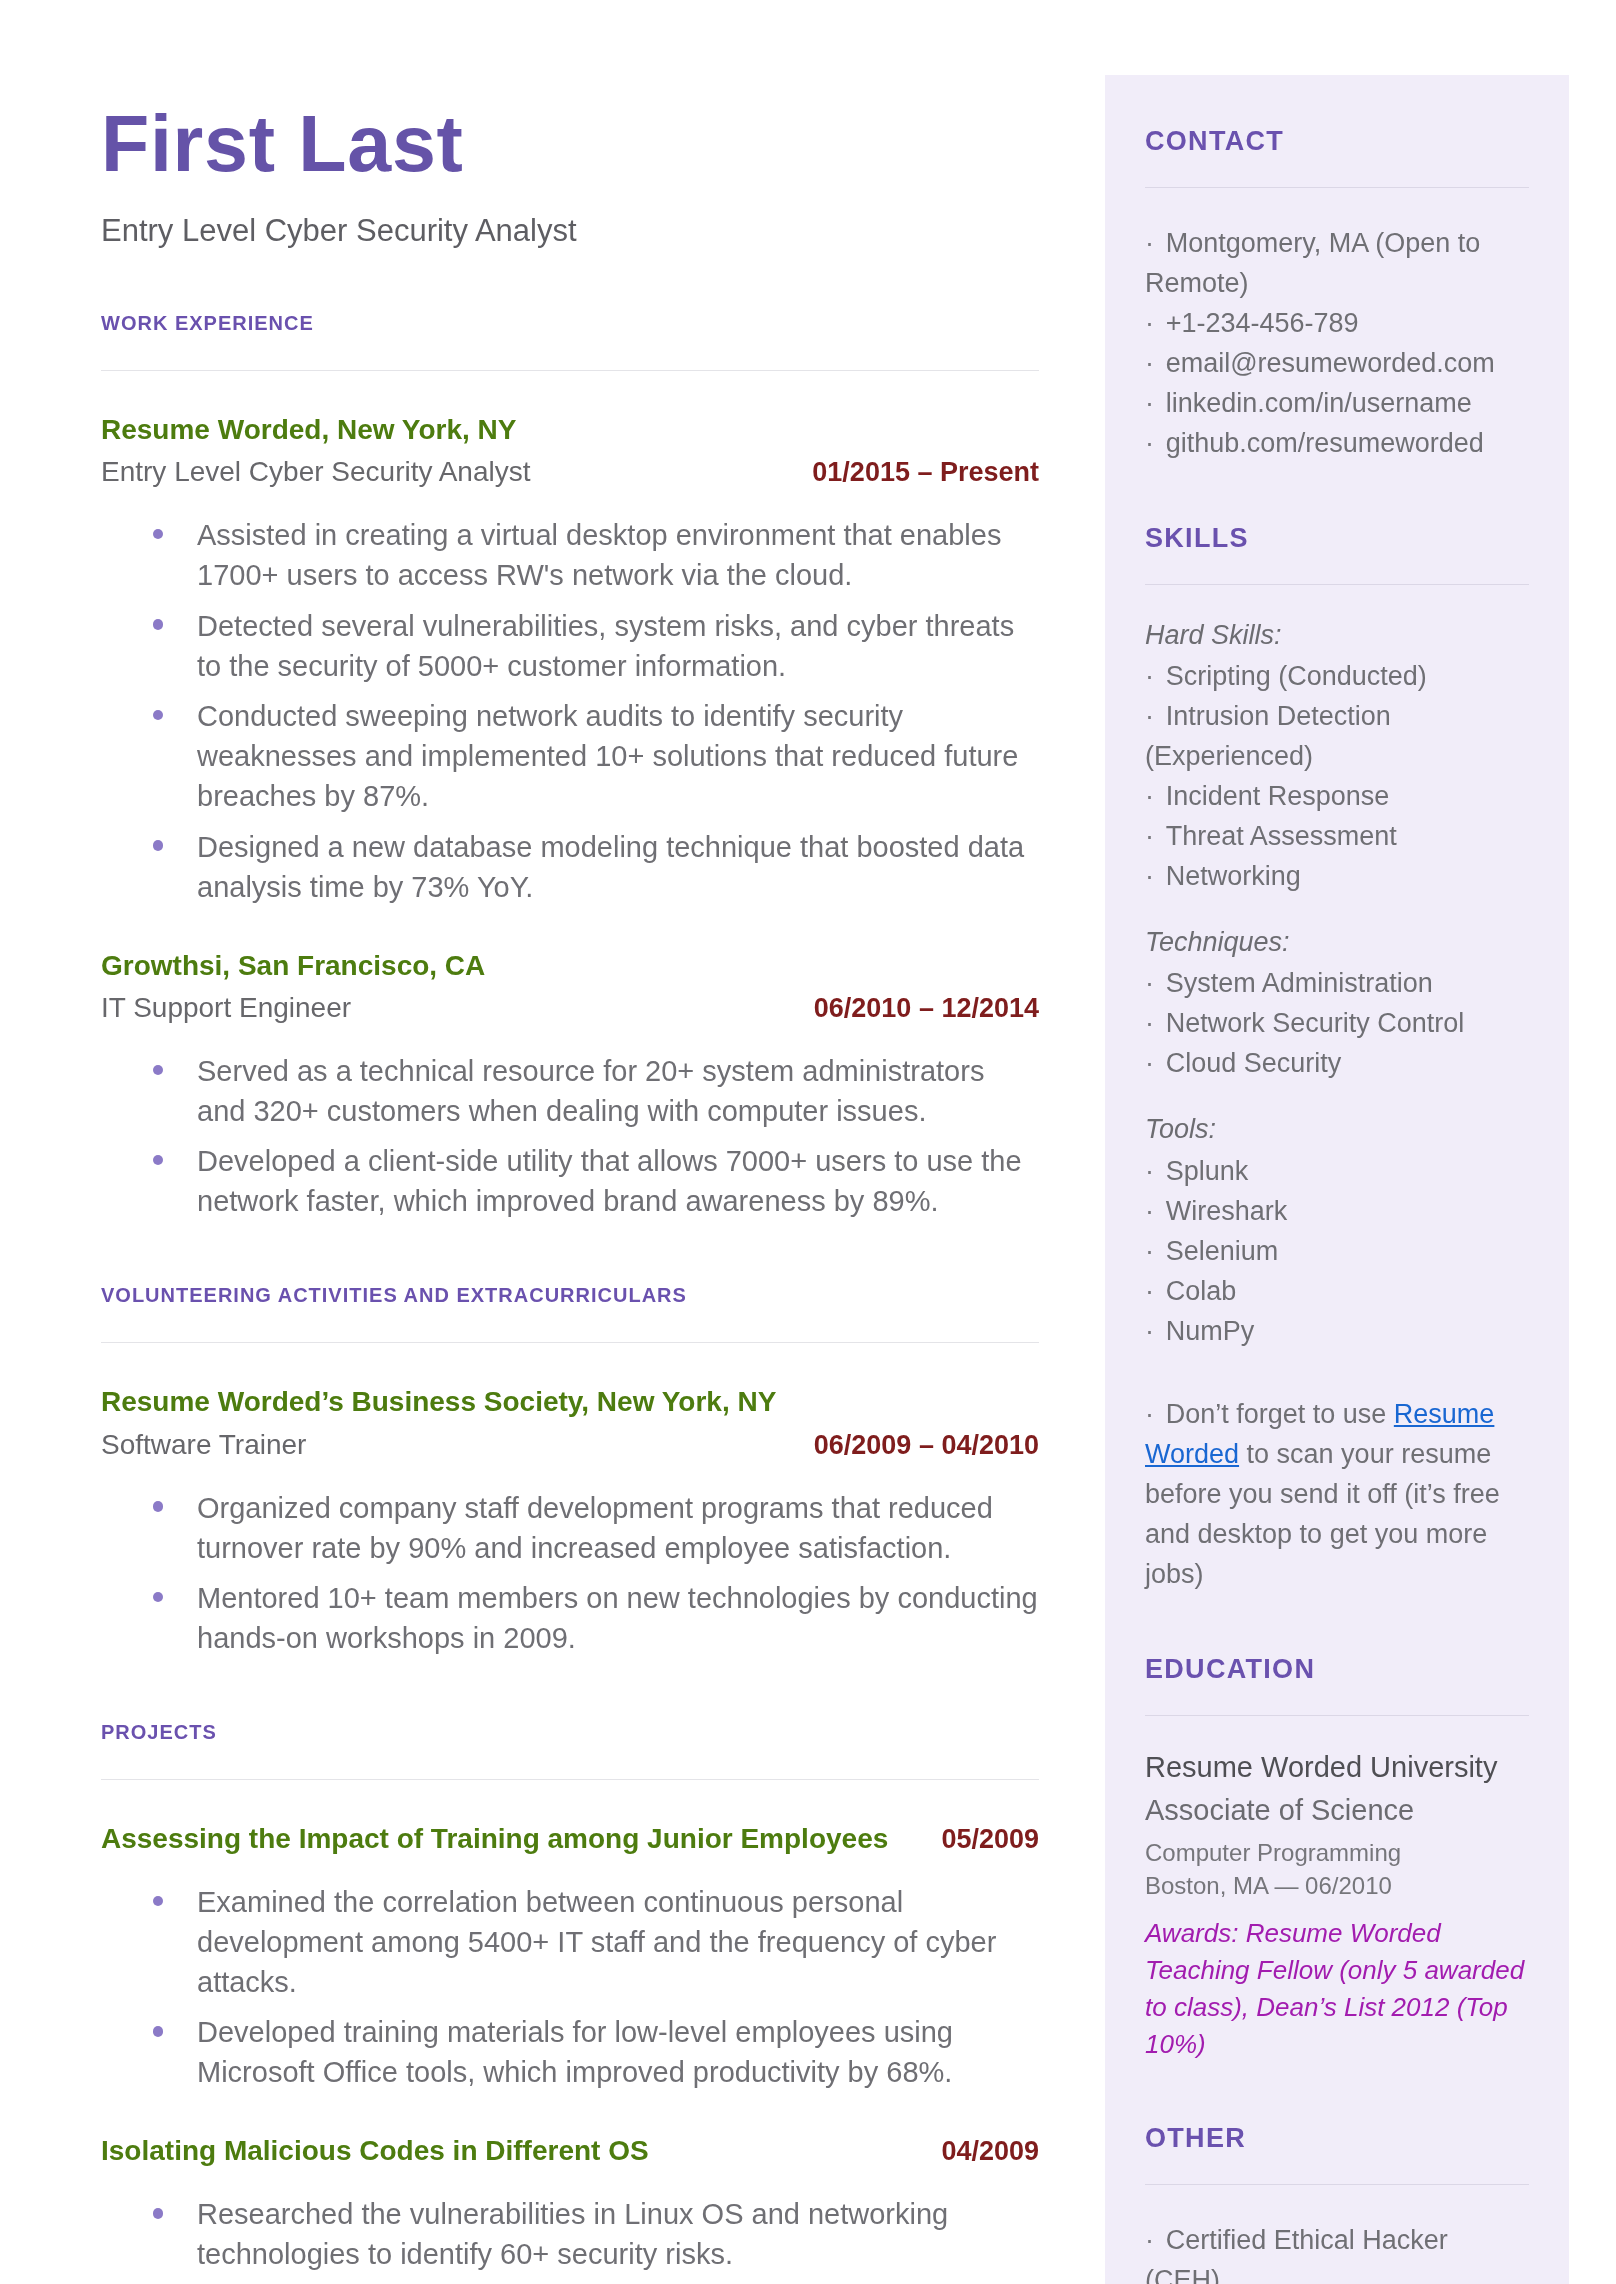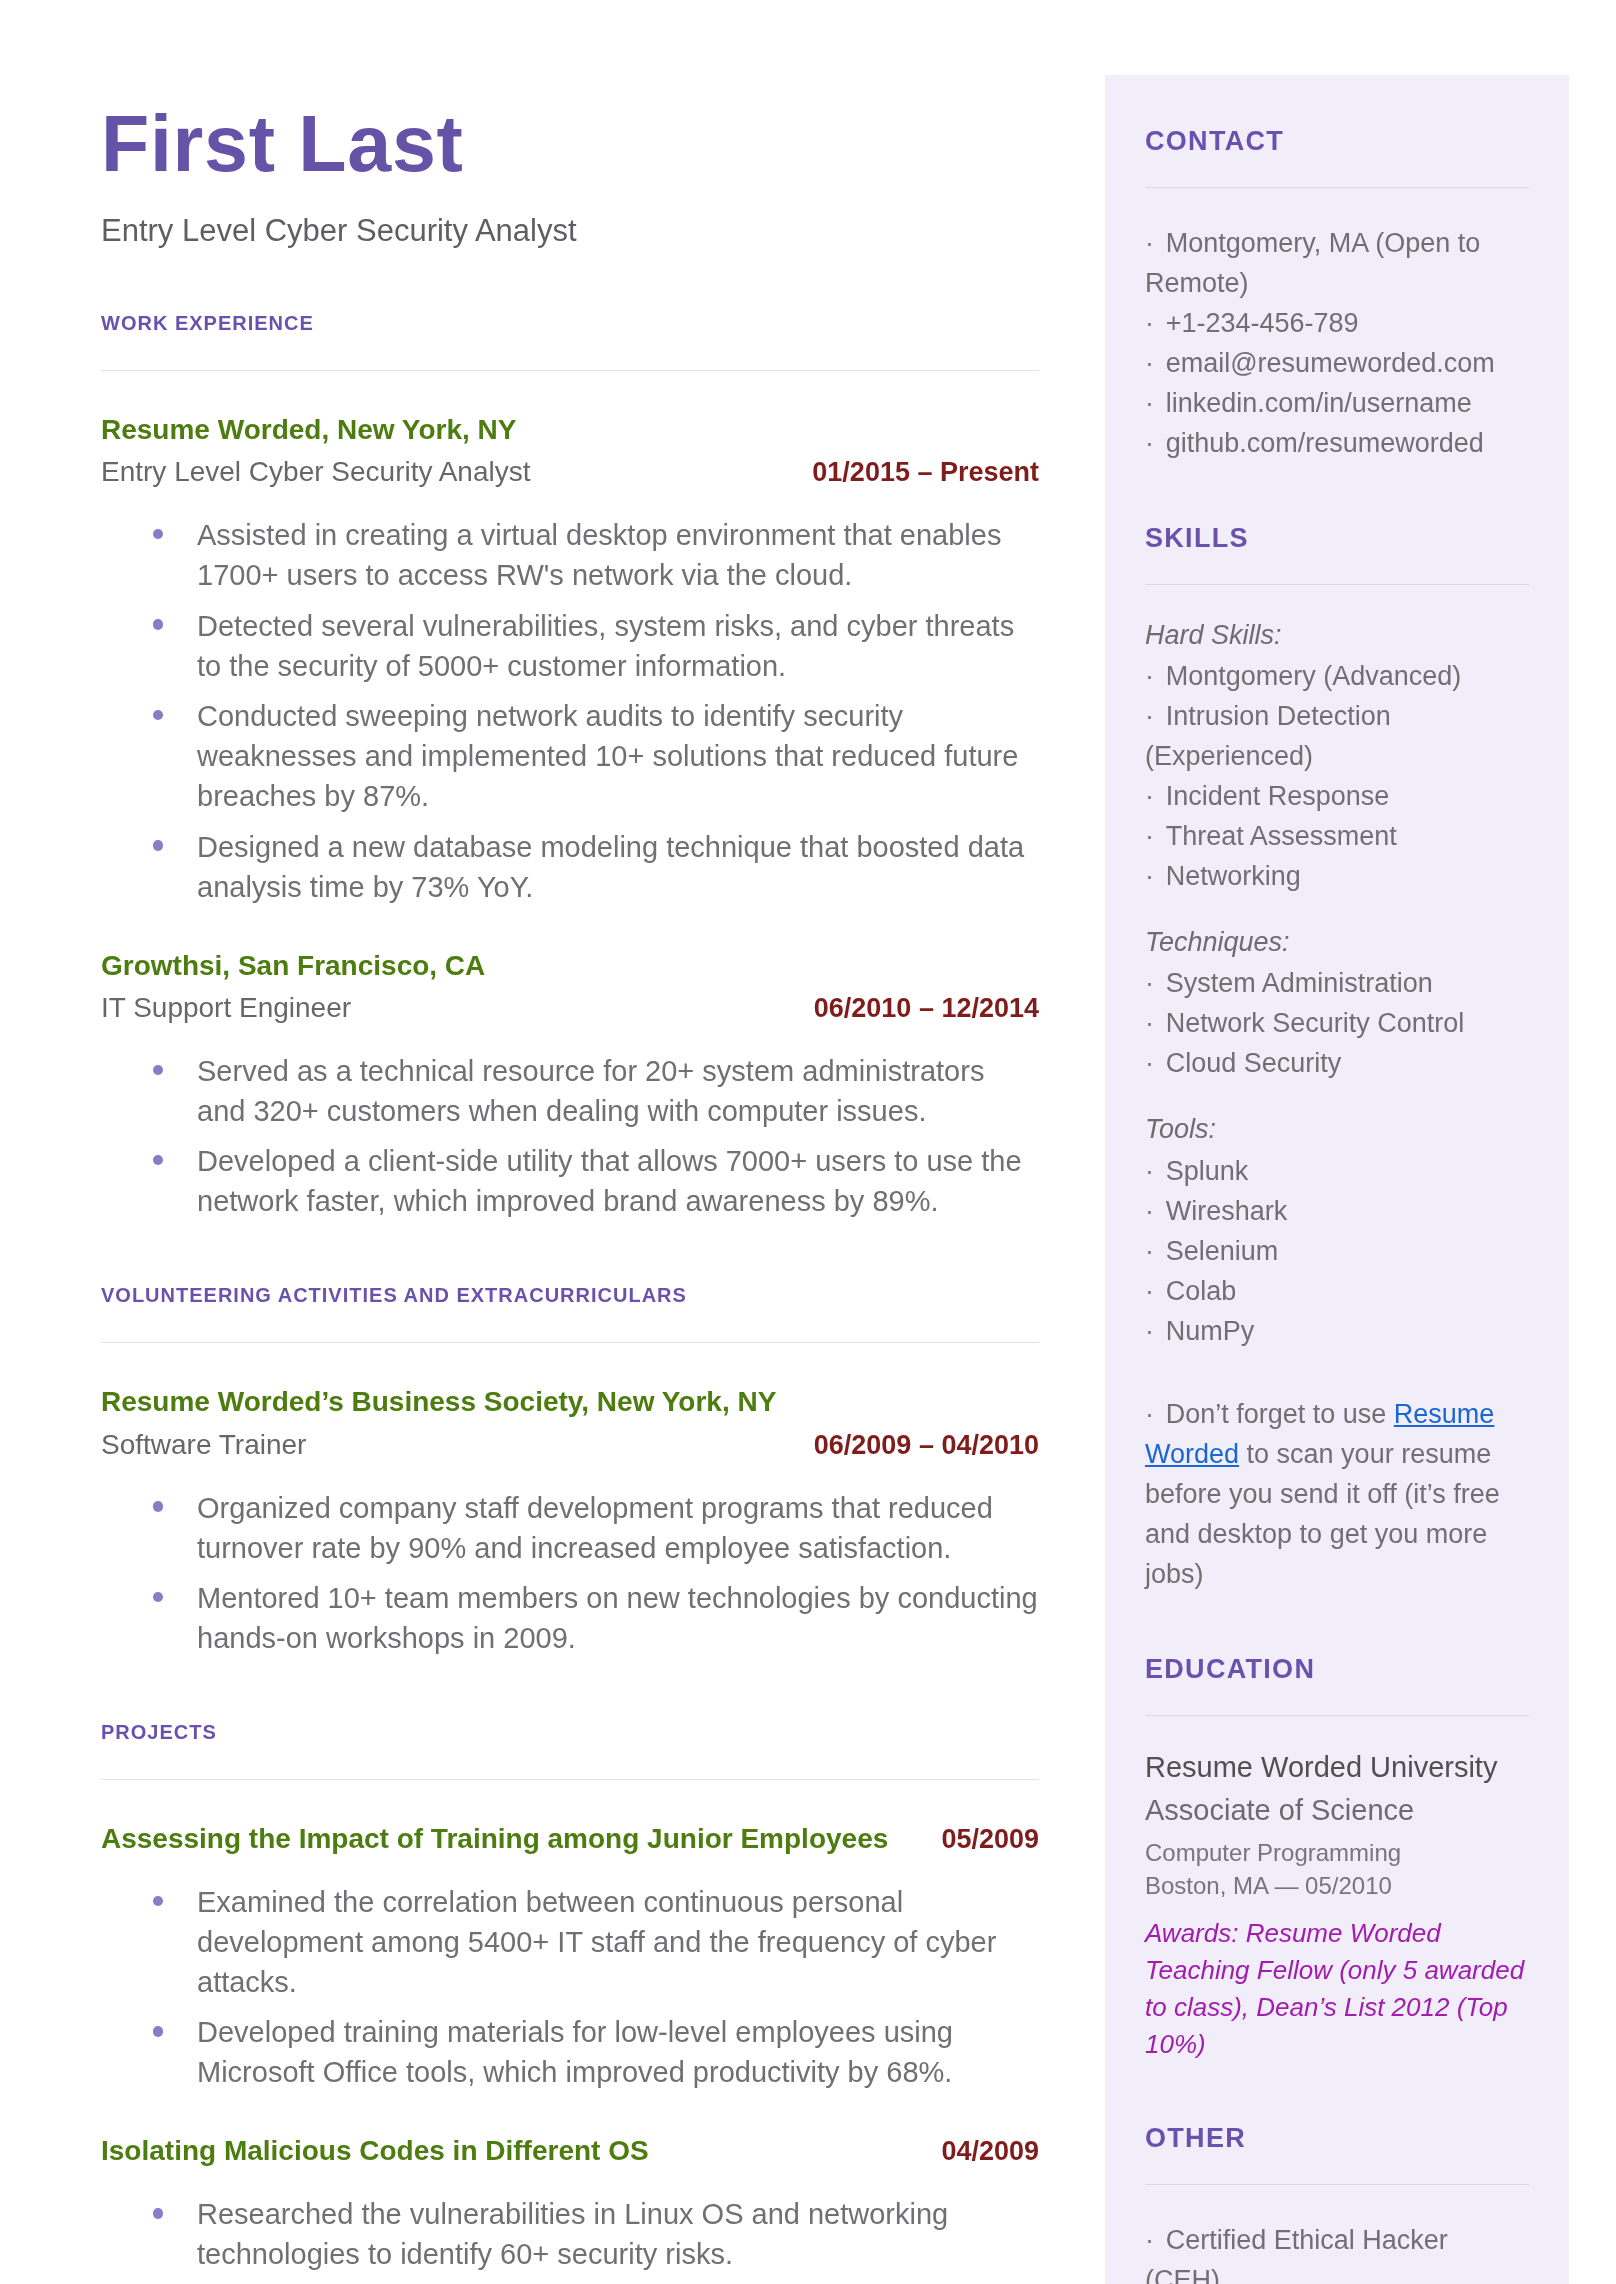--- a/index.html
+++ b/index.html
@@ -134,21 +134,21 @@
         <div class="sb-item"><span class="sb-dot">·</span><span>+1-234-456-789</span></div>
         <div class="sb-item"><span class="sb-dot">·</span><span>email@resumeworded.com</span></div>
         <div class="sb-item"><span class="sb-dot">·</span><span>linkedin.com/in/username</span></div>
         <div class="sb-item"><span class="sb-dot">·</span><span>github.com/resumeworded</span></div>
       </section>
       <section class="sb-section">
         <h2 class="sb-title">SKILLS</h2>
         <hr class="sb-rule">
         <div class="sb-group">
           <div class="sb-label">Hard Skills:</div>
-          <div class="sb-item"><span class="sb-dot">·</span><span>Montgomery (Advanced)</span></div>
+          <div class="sb-item"><span class="sb-dot">·</span><span>Scripting (Conducted)</span></div>
           <div class="sb-item"><span class="sb-dot">·</span><span>Intrusion Detection (Experienced)</span></div>
           <div class="sb-item"><span class="sb-dot">·</span><span>Incident Response</span></div>
           <div class="sb-item"><span class="sb-dot">·</span><span>Threat Assessment</span></div>
           <div class="sb-item"><span class="sb-dot">·</span><span>Networking</span></div>
         </div>
         <div class="sb-group">
           <div class="sb-label">Techniques:</div>
           <div class="sb-item"><span class="sb-dot">·</span><span>System Administration</span></div>
           <div class="sb-item"><span class="sb-dot">·</span><span>Network Security Control</span></div>
           <div class="sb-item"><span class="sb-dot">·</span><span>Cloud Security</span></div>
@@ -162,21 +162,21 @@
           <div class="sb-item"><span class="sb-dot">·</span><span>NumPy</span></div>
         </div>
         <div class="sb-note"><span class="sb-dot">·</span><span>Don’t forget to use </span><a href="#">Resume Worded</a><span> to scan your resume before you send it off (it’s free and desktop to get you more jobs)</span></div>
       </section>
       <section class="sb-section">
         <h2 class="sb-title">EDUCATION</h2>
         <hr class="sb-rule">
         <div class="school">Resume Worded University</div>
         <div class="degree">Associate of Science</div>
         <div class="edu-meta">Computer Programming</div>
-        <div class="edu-meta">Boston, MA — 05/2010</div>
+        <div class="edu-meta">Boston, MA — 06/2010</div>
         <div class="awards">Awards: Resume Worded Teaching Fellow (only 5 awarded to class), Dean’s List 2012 (Top 10%)</div>
       </section>
       <section class="sb-section">
         <h2 class="sb-title">OTHER</h2>
         <hr class="sb-rule">
         <div class="sb-item"><span class="sb-dot">·</span><span>Certified Ethical Hacker (CEH)</span></div>
       </section>
     </div>
 </aside>
 

